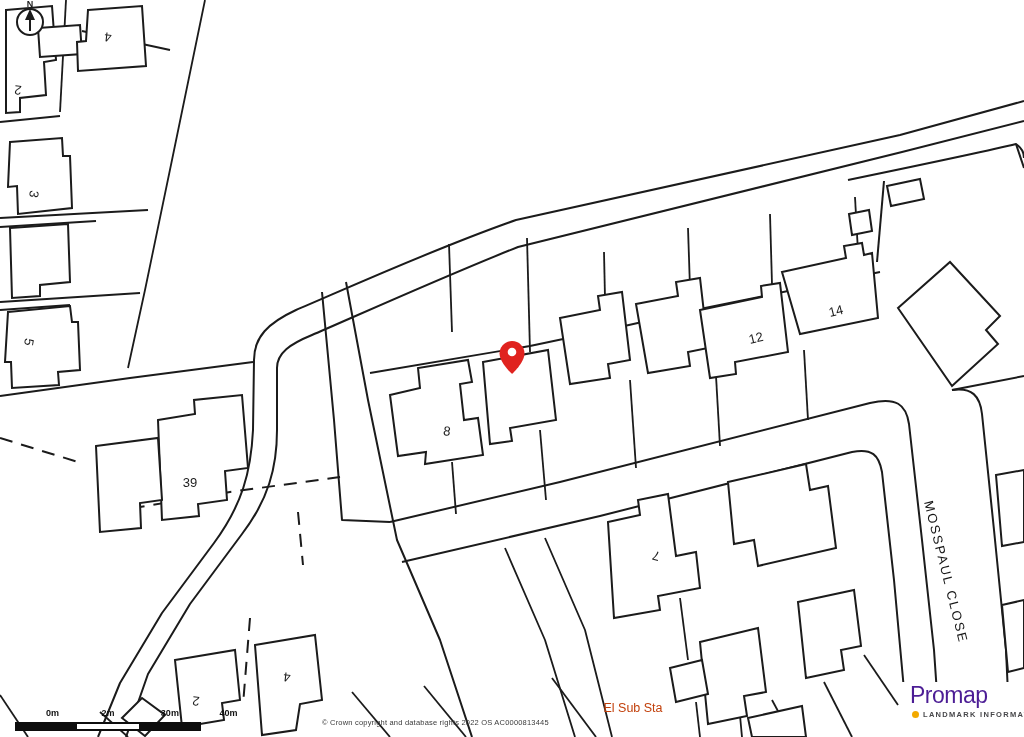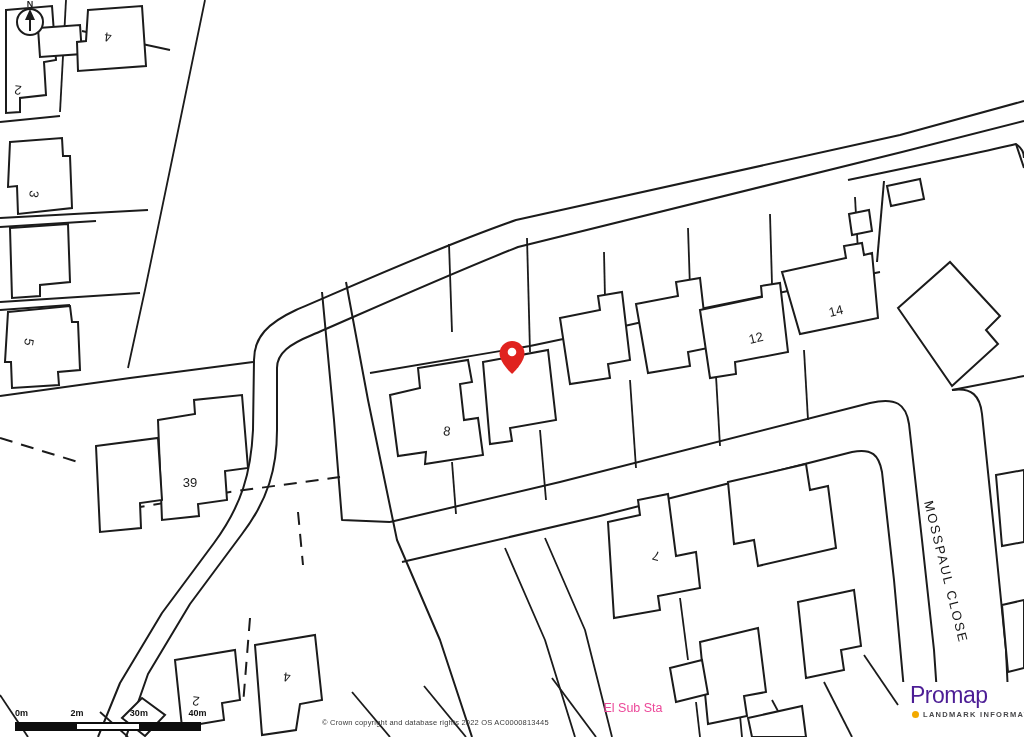--- a/index.html
+++ b/index.html
@@ -12,24 +12,24 @@
   #map-svg { position: absolute; left: 0; top: 0; }
   .boundary { fill: none; stroke: #1b1b1b; stroke-width: 2; stroke-linejoin: round; stroke-linecap: butt; }
   .boundary.thin { stroke-width: 1.8; }
   .dashed { fill: none; stroke: #1b1b1b; stroke-width: 2; stroke-dasharray: 13 9; }
   .building { fill: #ffffff; stroke: #1b1b1b; stroke-width: 2; stroke-linejoin: miter; }
   .map-label {
     position: absolute; transform: translate(-50%, -50%);
     font-size: 13px; color: #1d1d1d; white-space: nowrap; line-height: 1;
   }
   .street-label { font-size: 13px; letter-spacing: 2px; color: #161616; }
-  .poi-label { font-size: 12.5px; color: #ec4899; }
+  .poi-label { font-size: 12.5px; color: #c2410c; }
   
   .scalebar { position: absolute; left: 15px; top: 708px; width: 186px; height: 24px; }
-  .scalebar .ticks { position: relative; width: 100%; height: 12px; font-size: 9px; font-weight: bold; color: #111; }
+  .scalebar .ticks { position: relative; width: 100%; height: 12px; font-size: 9px; font-weight: bold; color: #111; margin-left: 31px; }
   .scalebar .ticks span { position: absolute; top: 0; }
   .scalebar .t0 { left: 0; }
   .scalebar .t1 { left: 33.3%; transform: translateX(-50%); }
   .scalebar .t2 { left: 66.6%; transform: translateX(-50%); }
   .scalebar .t3 { left: 100%; transform: translateX(-70%); }
   .scalebar .bar { display: flex; width: 100%; height: 9px; margin-top: 2px; }
   .scalebar .seg { flex: 1; height: 100%; box-sizing: border-box; }
   .scalebar .seg.black { background: #0d0d0d; }
   .scalebar .seg.white { background: #ffffff; border: 2px solid #0d0d0d; border-left: none; border-right: none; }
   

